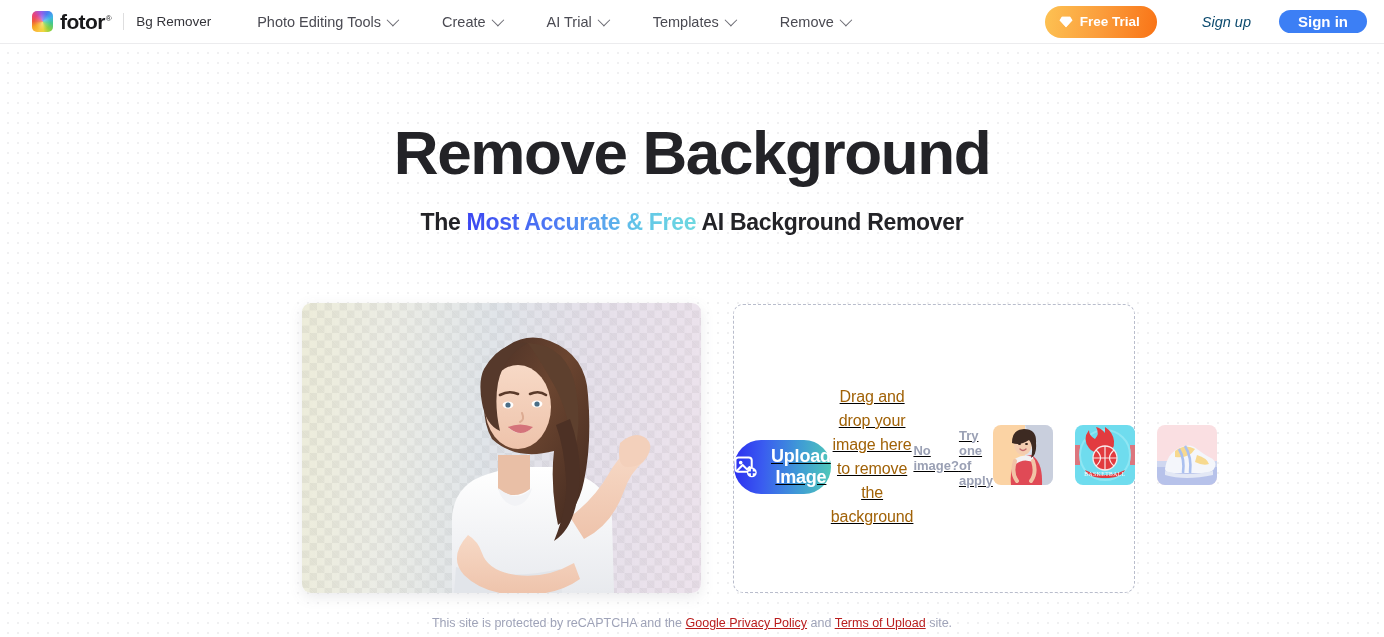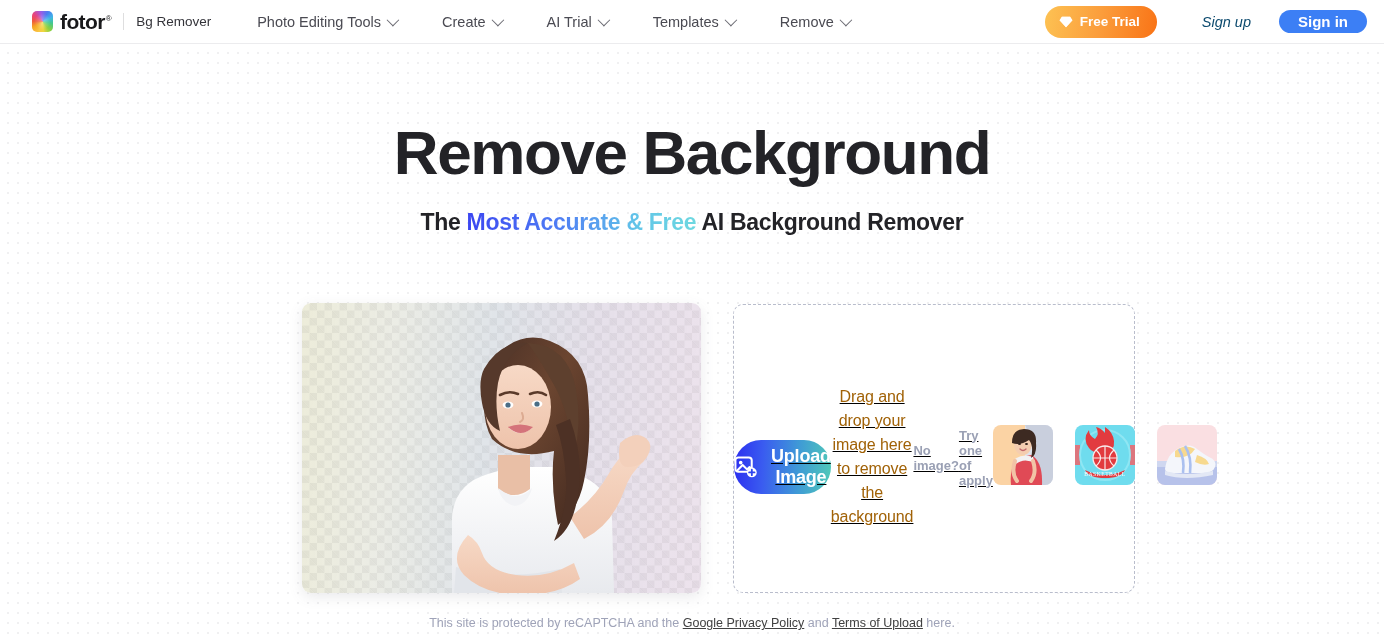--- a/index.html
+++ b/index.html
@@ -243,21 +243,21 @@
   .footer-note {
     position: absolute;
     top: 616px; left: 0;
     width: 1384px;
     text-align: center;
     font-size: 12.5px;
     color: #9fa3b8;
     z-index: 5;
   }
   .footer-note a {
-    color: #404040;
+    color: #b91c1c;
     text-decoration: underline;
     cursor: pointer;
   }
 
   
   .upload-panel {
     position: absolute;
     left: 733px; top: 304px;
     width: 402px; height: 289px;
     border: 1.5px dashed #b9bdcc;
@@ -502,14 +502,14 @@
         <path d="M22 24 q6 10 4 24" stroke="#aac0ef" stroke-width="2.6" fill="none"></path>
         <path d="M28 21 q7 11 5 27" stroke="#aac0ef" stroke-width="2.6" fill="none"></path>
         <path d="M8 46 q20 6 48 0 l0 4 q-28 6 -48 0z" fill="#e3e8f5"></path>
       </svg>
     </div>
 
   </div>
 </div>
 
 <div class="footer-note">
-  <span>This site is protected by reCAPTCHA and the </span><a>Google Privacy Policy</a><span> and </span><a>Terms of Upload</a><span> here.</span>
+  <span>This site is protected by reCAPTCHA and the </span><a>Google Privacy Policy</a><span> and </span><a>Terms of Upload</a><span> site.</span>
 </div>
 
 </body></html>

